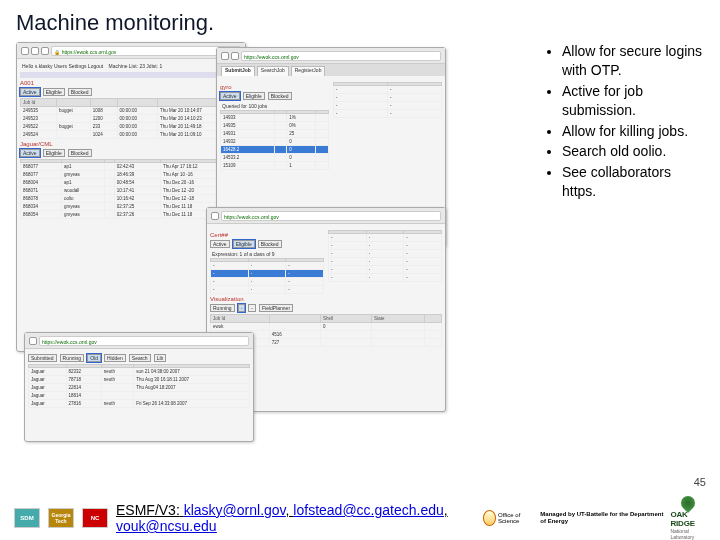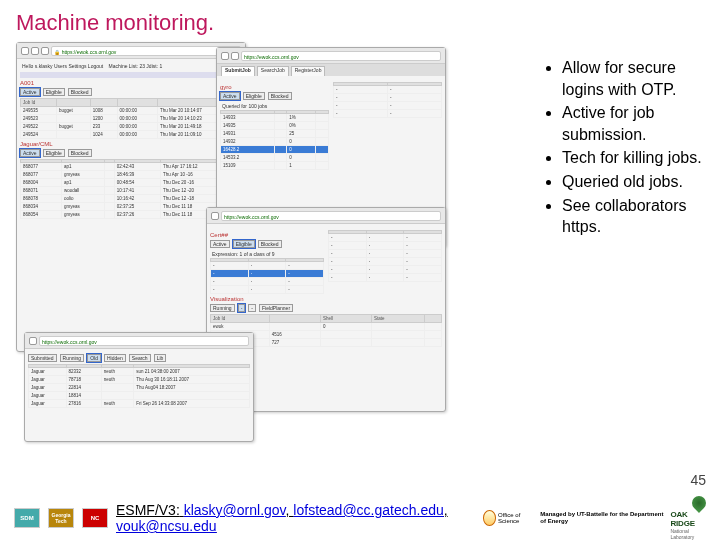--- a/index.html
+++ b/index.html
@@ -1,18 +1,18 @@
 <!DOCTYPE html>
 <html><head>
 <meta charset="utf-8">
 <style>
   * { box-sizing: border-box; margin: 0; padding: 0; }
   body { font-family: Arial, sans-serif; width: 720px; height: 540px; position: relative; background: #fff; }
   .slide { width: 100%; height: 100%; position: relative; padding: 10px 16px; }
-  .title { font-size: 22px; color: #be185d; margin-bottom: 6px; }
+  .title { font-size: 22px; color: #0f172a; margin-bottom: 6px; }
   .content-row { display: flex; gap: 10px; }
   .screenshots { flex: 0 0 520px; height: 400px; position: relative; }
   .browser { position: absolute; background: #f4f4f4; border: 1px solid #aaa; border-radius: 3px; box-shadow: 1px 1px 3px rgba(0,0,0,0.2); font-size: 5px; color: #333; }
   .browser.a { left: 0; top: 0; width: 230px; height: 310px; }
   .browser.b { left: 200px; top: 5px; width: 230px; height: 200px; z-index: 2; }
   .browser.c { left: 190px; top: 165px; width: 240px; height: 205px; z-index: 3; }
   .browser.d { left: 8px; top: 290px; width: 230px; height: 110px; z-index: 4; }
   .chrome-bar { height: 16px; background: #e8e8e8; border-bottom: 1px solid #ccc; display: flex; align-items: center; padding: 0 4px; gap: 2px; }
   .nav-btn { width: 8px; height: 8px; border: 1px solid #999; border-radius: 2px; background: #fff; }
   .addr { flex: 1; height: 10px; background: #fff; border: 1px solid #ccc; border-radius: 2px; padding: 0 2px; font-size: 5px; line-height: 10px; color: #0a6b00; overflow: hidden; }
@@ -25,31 +25,31 @@
   .ctl-row { display: flex; gap: 3px; margin: 2px 0; }
   .ctl-btn { border: 1px solid #999; background: #eee; font-size: 5px; padding: 0 2px; }
   .ctl-btn.on { background: #cde; outline: 1px solid #36c; }
   .tbl { width: 100%; border-collapse: collapse; font-size: 4.5px; }
   .tbl th { background: #e0e0e0; border: 1px solid #ccc; padding: 1px 2px; text-align: left; font-weight: normal; color: #555; }
   .tbl td { border: 1px solid #eee; padding: 1px 2px; }
   .tbl tr.sel td { background: #3a7bd5; color: #fff; }
   .sect-h { font-size: 6px; color: #b33; margin: 2px 0; }
   .row-split { display: flex; gap: 4px; margin-top: 3px; }
   .col { flex: 1; }
-  .bullets { flex: 1; font-size: 16px; line-height: 1.35; color: #000; padding-left: 2px; margin-top: 15px; }
+  .bullets { flex: 1; font-size: 14px; line-height: 1.35; color: #000; padding-left: 2px; }
   .bullets li { list-style: disc; margin-left: 14px; margin-bottom: 2px; }
-  .page-num { position: absolute; right: 14px; bottom: 52px; font-size: 14px; color: #444; }
+  .page-num { position: absolute; right: 14px; bottom: 52px; font-size: 11px; color: #444; }
   .footer { position: absolute; left: 0; bottom: 0; width: 100%; height: 44px; display: flex; align-items: center; padding: 0 14px; gap: 8px; }
   .logo { font-size: 7px; text-align: center; display: flex; flex-direction: column; align-items: center; }
   .logo-box { width: 26px; height: 20px; background: #eee; border: 1px solid #ccc; display: flex; align-items: center; justify-content: center; font-size: 6px; font-weight: bold; }
   .footer-text { font-size: 14px; color: #000; text-decoration: underline; }
   .footer-text a { color: #00d; text-decoration: underline; }
   .footer-right { margin-left: auto; display: flex; align-items: center; gap: 6px; }
   .mgmt { font-size: 6px; font-weight: bold; text-align: left; line-height: 1.1; }
-  .ornl { display: flex; flex-direction: column; align-items: flex-end; }
+  .ornl { display: flex; flex-direction: column; align-items: center; }
   .leaf { width: 14px; height: 14px; background: radial-gradient(#2a6b2a, #4a9b4a); border-radius: 50% 50% 50% 0; transform: rotate(-45deg); }
   .ornl-txt { font-size: 8px; font-weight: bold; color: #1a4a1a; letter-spacing: -0.2px; }
   .ornl-sub { font-size: 5px; color: #666; }
   .sci-logo { display: flex; align-items: center; gap: 2px; }
   .sci-circle { width: 16px; height: 16px; border: 1px solid #c60; border-radius: 50%; background: linear-gradient(#ffd, #fc6); }
 </style>
 </head>
 <body>
 
 <div class="slide">
@@ -471,22 +471,22 @@
           </tbody>
             </table>
         </div>
       </div>
 
     </div>
 
     <ul class="bullets">
       <li>Allow for secure logins with OTP.</li>
       <li>Active for job submission.</li>
-      <li>Tech for killing jobs.</li>
-      <li>Queried old jobs.</li>
+      <li>Allow for killing jobs.</li>
+      <li>Search old oolio.</li>
       <li>See collaborators https.</li>
     </ul>
   </div>
 
   <div class="page-num">45</div>
 
   <div class="footer">
     <div class="logo">
         <div class="logo-box" style="background:#4aa;color:#fff">SDM</div>
       </div>

